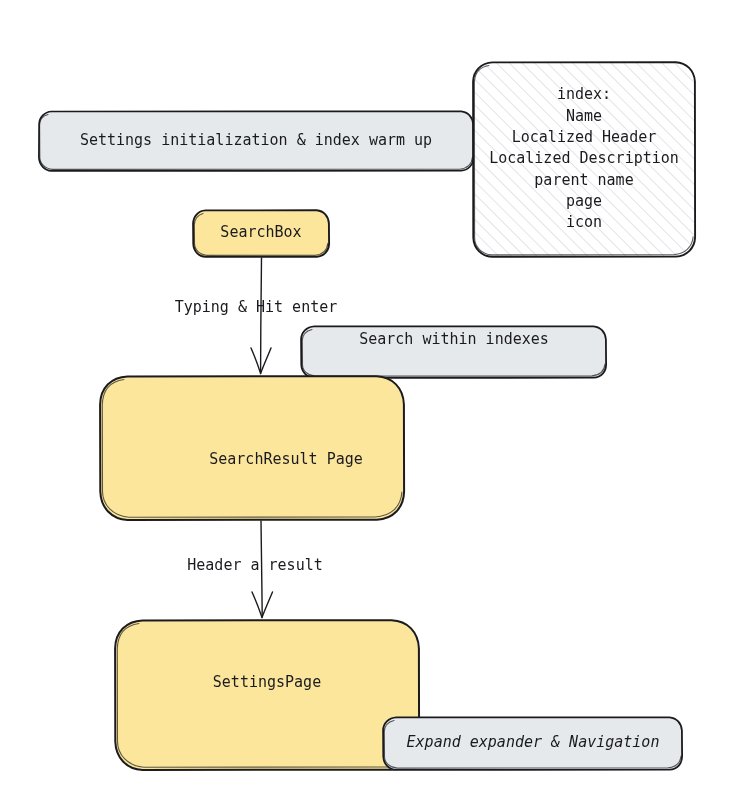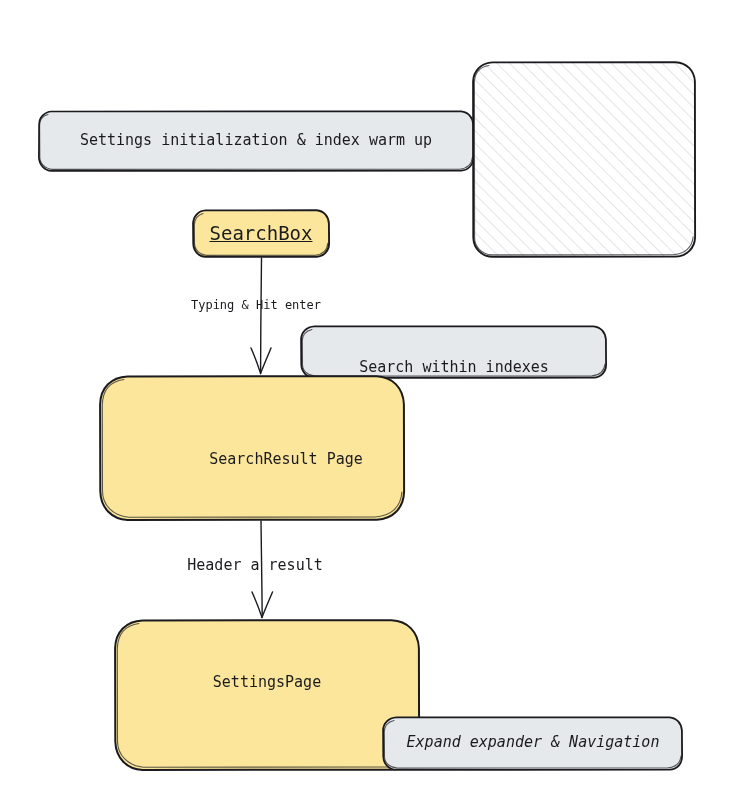--- a/index.html
+++ b/index.html
@@ -57,30 +57,30 @@
 
   
   #node-searchbox      { left:193px; top:209px; width:136px; height:48px; }
   #node-searchresult   { left:99px;  top:375px; width:306px; height:146px; }
   #node-settingspage   { left:114px; top:619px; width:306px; height:152px; }
   #note-settings-init  { left:38px;  top:110px; width:436px; height:61px; }
   #note-index-schema   { left:472px; top:61px;  width:224px; height:196px; }
   #note-search-indexes { left:301px; top:325px; width:306px; height:53px; }
   #note-expand-nav     { left:383px; top:716px; width:300px; height:54px; }
 
-  #label-searchbox     { left:193px; top:209px; width:136px; height:48px; font-size:19px;text-decoration:underline; }
+  #label-searchbox     { left:193px; top:209px; width:136px; height:48px; font-size:15px; }
   #label-searchresult  { left:99px;  top:379px; width:306px; height:162px; font-size:15px;padding-left:34px; }
   #label-settingspage  { left:114px; top:619px; width:306px; height:128px; font-size:15px; }
   #label-settings-init { left:38px;  top:110px; width:436px; height:61px; font-size:15px; }
   #label-index-schema  { left:472px; top:61px;  width:224px; height:196px; font-size:15px;
                          align-items:center; justify-content:center; }
-  #label-search-indexes{ left:301px; top:341px; width:306px; height:53px; font-size:15px; }
+  #label-search-indexes{ left:301px; top:313px; width:306px; height:53px; font-size:15px; }
   #label-expand-nav    { left:383px; top:716px; width:300px; height:54px; font-size:15px;font-style:italic; }
 
-  #edge-label-typing   { left:146px; top:298px; width:220px; font-size:12px; }
+  #edge-label-typing   { left:146px; top:298px; width:220px; font-size:15px; }
   #edge-label-click    { left:160px; top:556px; width:190px; font-size:15px; }
 </style>
 </head>
 <body>
 
 <div id="canvas">
 
   <svg id="sketch-layer" viewBox="0 0 750 806" xmlns="http://www.w3.org/2000/svg">
     <defs>
       <pattern id="hatch" width="9" height="9" patternTransform="rotate(-45)" patternUnits="userSpaceOnUse">
@@ -183,20 +183,27 @@
                C677.6,769.2 681.9,763.8 682.1,756.6 L681.9,730.3
                C681.3,723.3 676.8,717.9 669.5,717.3 Z" fill="none" stroke="#1b1b1f" stroke-width="1.8" stroke-linecap="round"></path>
       <path d="M394,720.5 C387.2,722.1 384.5,726.0 384.3,731.8 L384.5,755.7
                C384.1,762.8 390.0,767.5 397.2,768.1 L668.0,767.9
                C675.6,767.1 680.3,762.9 681.0,756.1" fill="none" stroke="#1b1b1f" stroke-width="1.1" stroke-linecap="round" opacity="0.72"></path>
     </g>
   </svg>
 
   <div class="node-label" id="label-settings-init">Settings initialization &amp; index warm up</div>
 
+  <div class="node-label" id="label-index-schema">index:
+Name
+Localized Header
+Localized Description
+parent name
+page
+icon</div>
 
   <div class="node-label" id="label-searchbox">SearchBox</div>
 
   <div class="edge-label" id="edge-label-typing">Typing &amp; Hit enter</div>
 
   <div class="node-label" id="label-search-indexes">Search within indexes</div>
 
   <div class="node-label" id="label-searchresult">SearchResult Page</div>
 
   <div class="edge-label" id="edge-label-click">Header a result</div>

